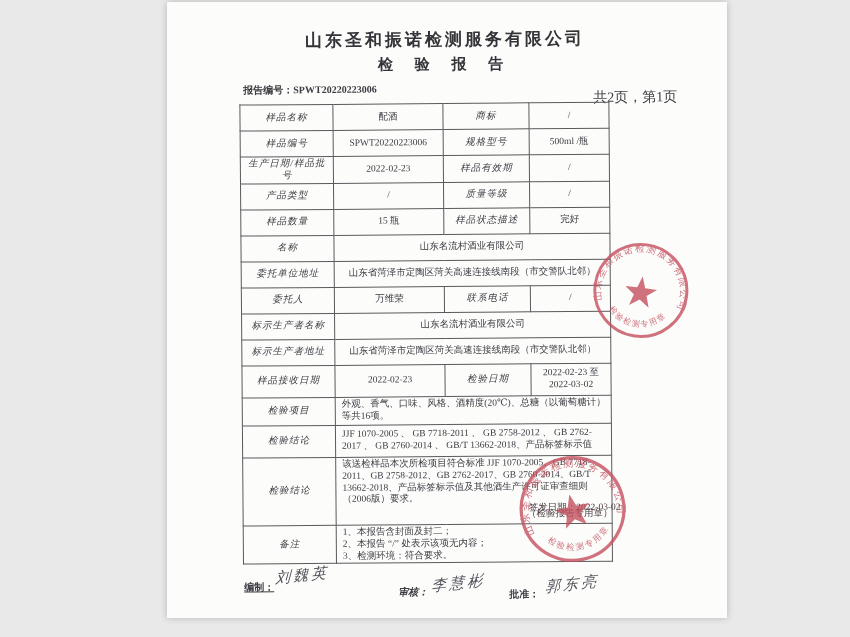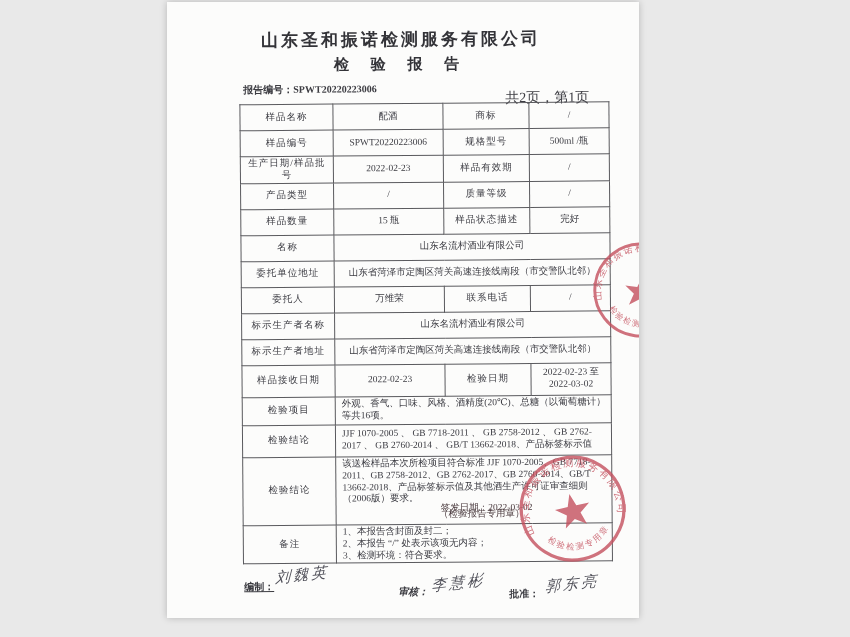--- a/index.html
+++ b/index.html
@@ -3,21 +3,21 @@
 <meta charset="utf-8">
 <style>
   html,body{margin:0;padding:0;}
   body{
     width:850px;height:637px;position:relative;overflow:hidden;
     background:#e9e9e9;
     font-family:"Liberation Serif","DejaVu Serif",serif;
     color:#3b3b40;
   }
   .page{
-    position:absolute;left:167px;top:2px;width:472px;height:616px;
+    position:absolute;left:167px;top:2px;width:560px;height:616px;
     background:#fcfcfb;
     box-shadow:0 0 7px rgba(0,0,0,.22);
     overflow:hidden;
   }
   .page-inner{
     position:absolute;left:0;top:0;width:100%;height:100%;
     transform:rotate(-0.45deg);
   }
   .company-title{
     position:absolute;left:0;top:26px;width:100%;
@@ -37,21 +37,21 @@
     position:absolute;left:74px;top:101px;width:369px;
     border-collapse:collapse;table-layout:fixed;
   }
   table.report td{
     border:1px solid #5a5a5e;
     font-size:9.5px;line-height:1.25;
     padding:1px 3px;vertical-align:middle;text-align:center;
     white-space:pre-line;color:#3b3b42;overflow:hidden;
   }
   table.report td.left{text-align:left;padding-left:6px;}
-  table.report td.lbl{letter-spacing:1px;}
+  table.report td.lbl{letter-spacing:1px;font-style:italic;}
   .overlay-note{position:absolute;font-size:9.5px;color:#4a3a3e;}
   .sig-label{position:absolute;font-size:10px;font-weight:bold;color:#3c3c42;}
   .sig-name{
     position:absolute;font-size:15px;color:#3a3a44;
     font-style:italic;letter-spacing:3px;opacity:.88;
     transform:rotate(-6deg) skewX(-8deg);
     font-family:"DejaVu Sans",sans-serif;
   }
   .stamp{position:absolute;opacity:.8;}
   .stamp svg{display:block;}

